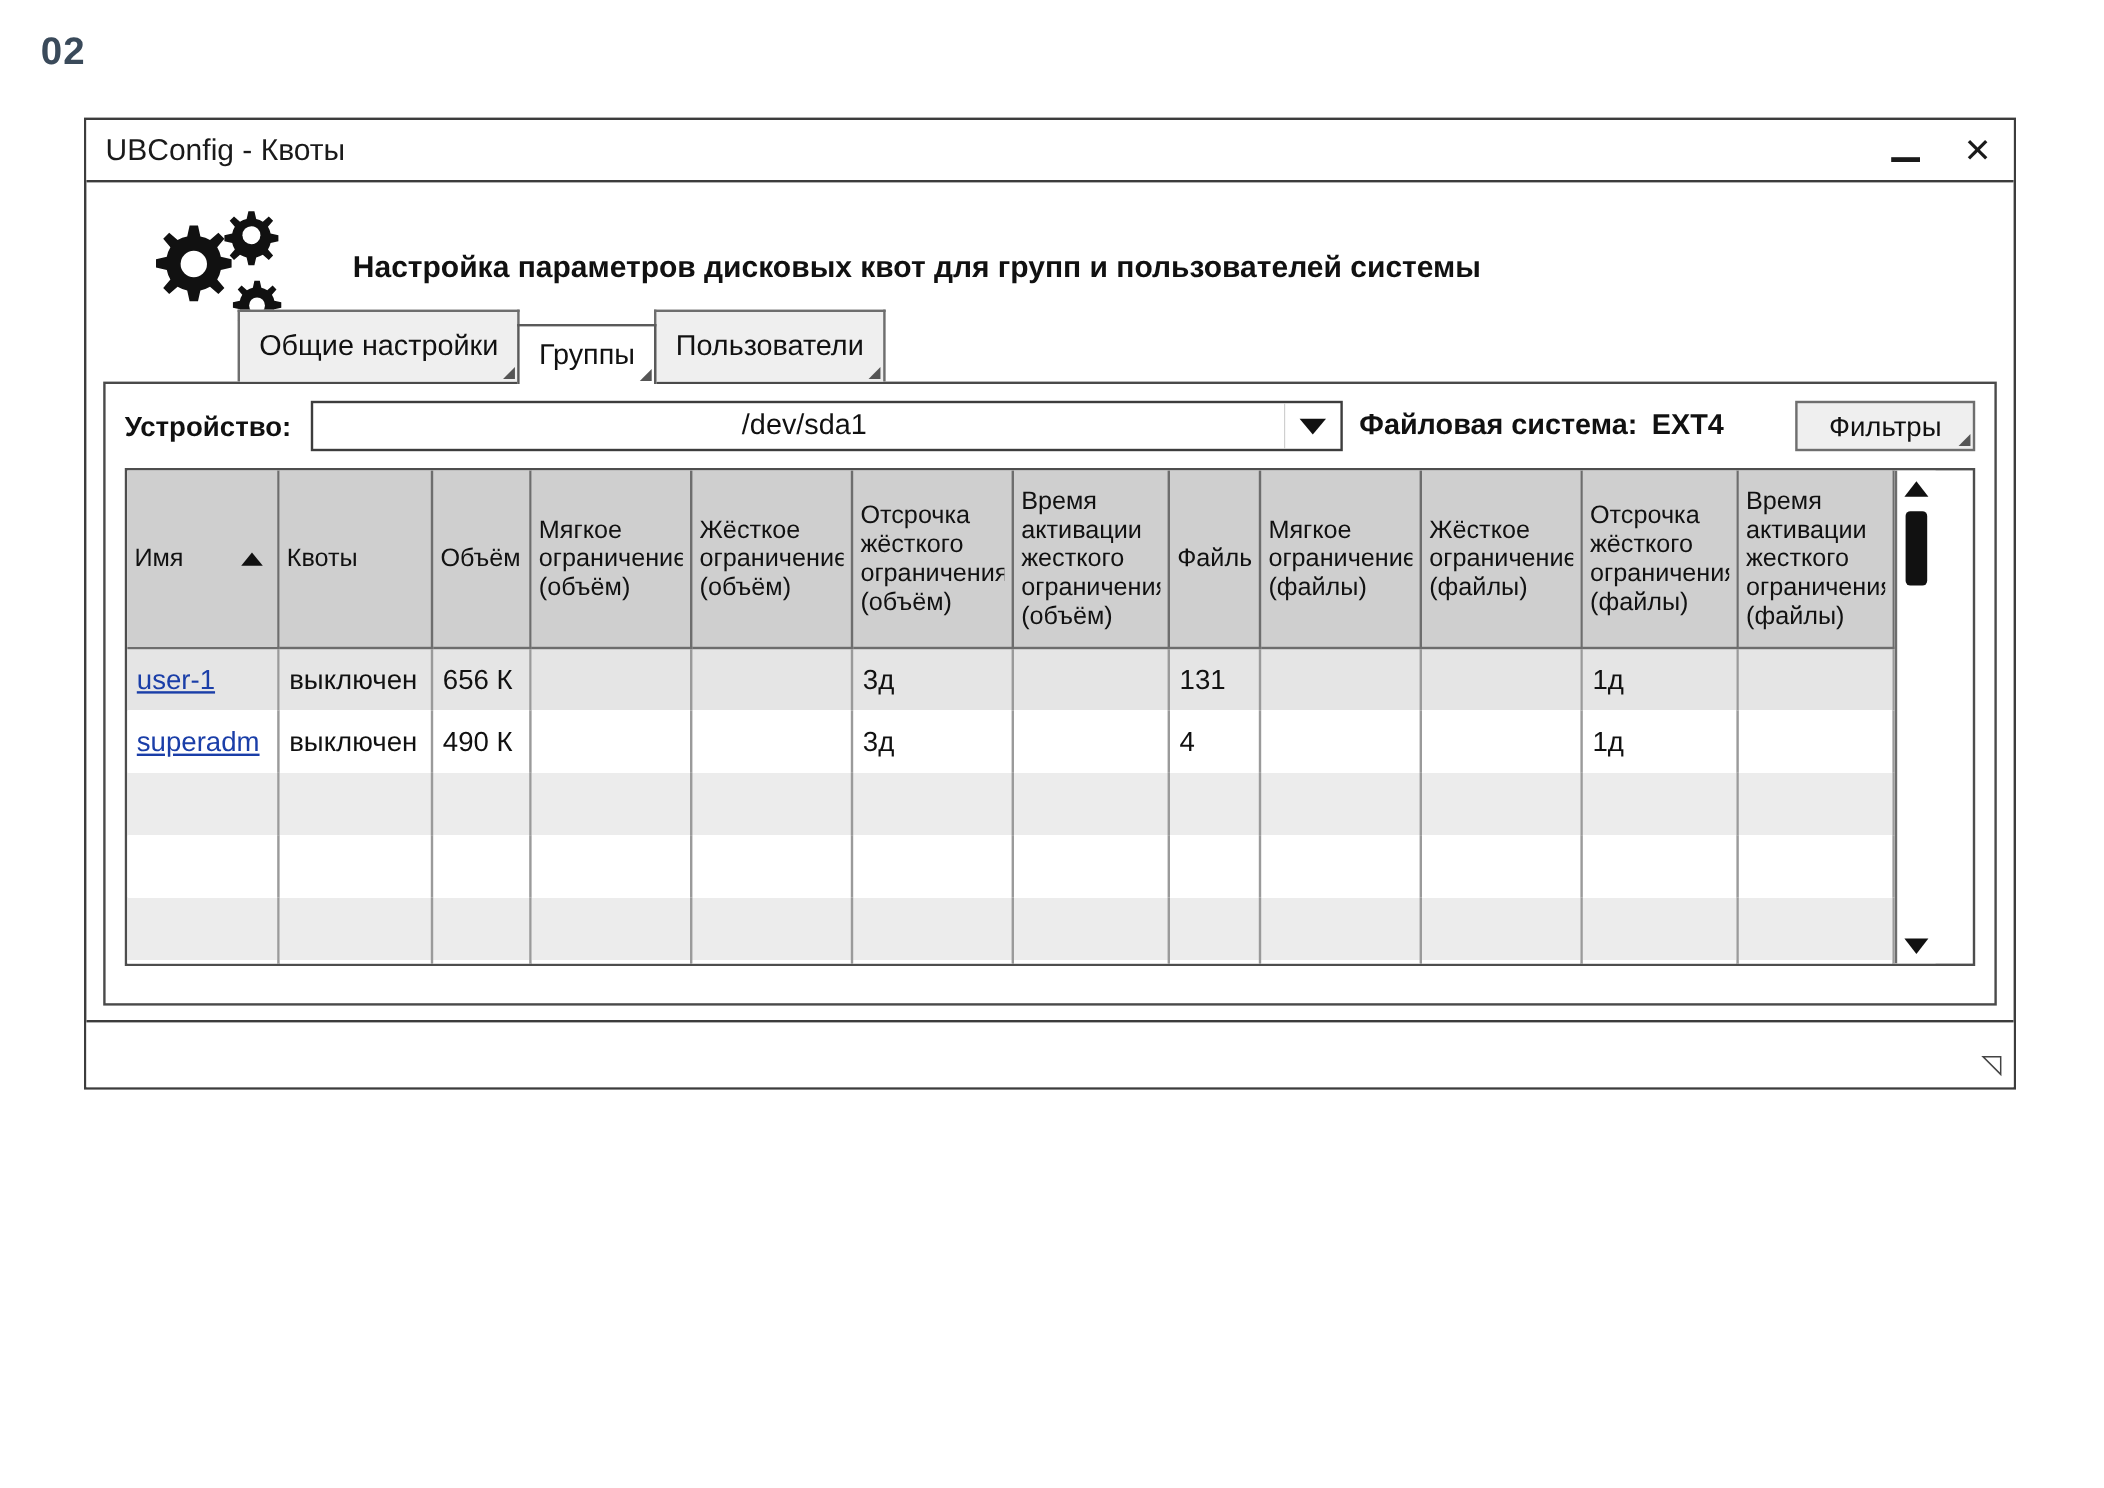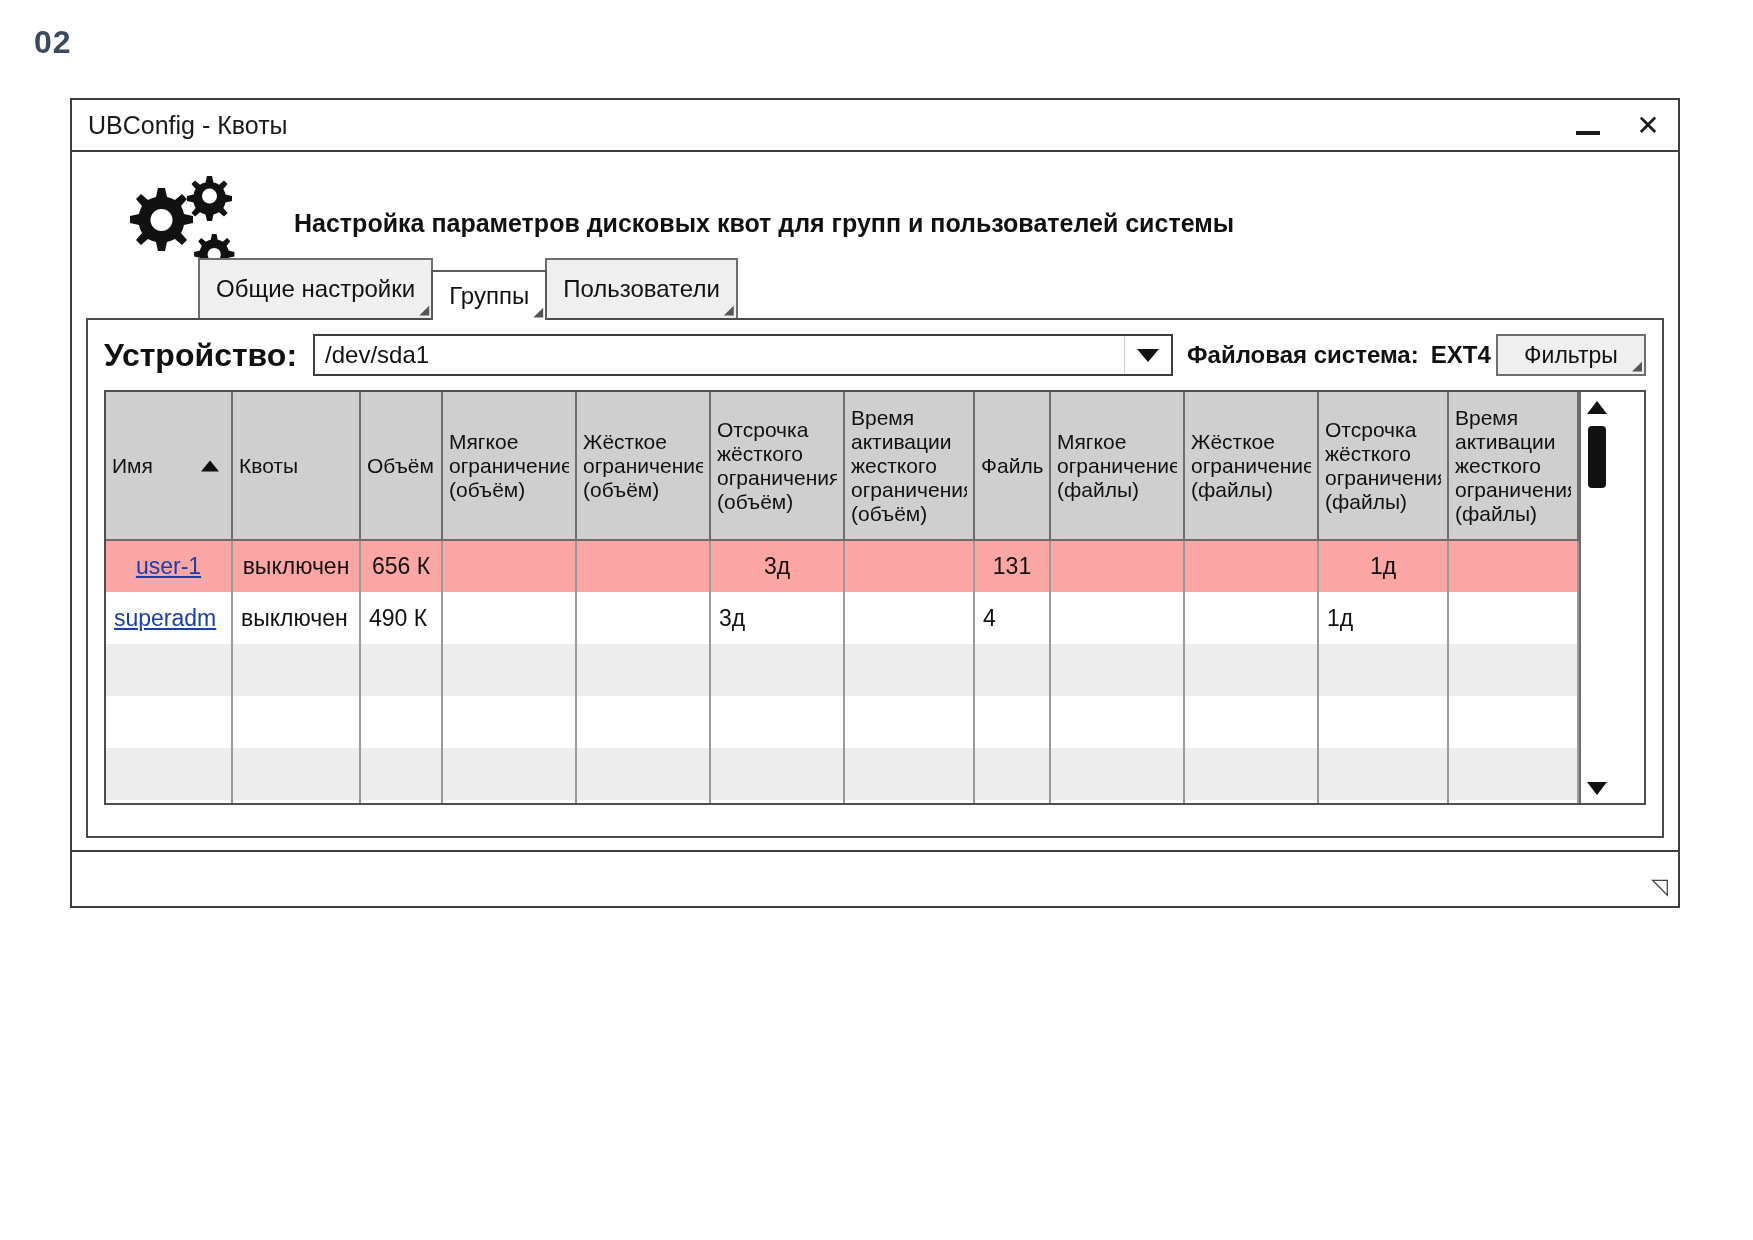--- a/index.html
+++ b/index.html
@@ -138,40 +138,41 @@
     padding: 14px 16px 10px 16px;
     position: relative;
   }
   .device-row {
     display: flex;
     align-items: center;
     height: 42px;
     margin-bottom: 14px;
   }
   .device-label {
-    font-size: 32px;
+    font-size: 23px;
     color: #111;
     margin-right: 16px;
     font-weight: bold;
     text-align: center;
   }
   .combo {
     width: 860px;
     height: 42px;
     border: 2px solid #3d3d3d;
     background: #fff;
     display: flex;
     align-items: center;
     box-sizing: border-box;
   }
   .combo-value {
     flex: 1;
     padding-left: 10px;
     font-size: 24px;
     color: #111;
+    text-align: center;
   }
   .combo-arrow {
     width: 46px;
     height: 100%;
     display: flex;
     align-items: center;
     justify-content: center;
     border-left: 1px solid #cfcfcf;
   }
   .combo-arrow i {
@@ -267,22 +268,21 @@
     font-size: 23px;
     color: #111;
     padding: 4px 8px;
     height: 52px;
     box-sizing: border-box;
     overflow: hidden;
     white-space: nowrap;
     vertical-align: middle;
   }
   tr.row-selected td {
-    background: #fca5a5;
-    text-align: center;
+    background: #e5e5e5;
   }
   tr.row-even td { background: #ffffff; }
   tr.row-empty td { background: #ececec; height: 52px; }
   tr.row-empty.alt td { background: #ffffff; }
   .link {
     color: #1a3ea8;
     text-decoration: underline;
   }
 
   

